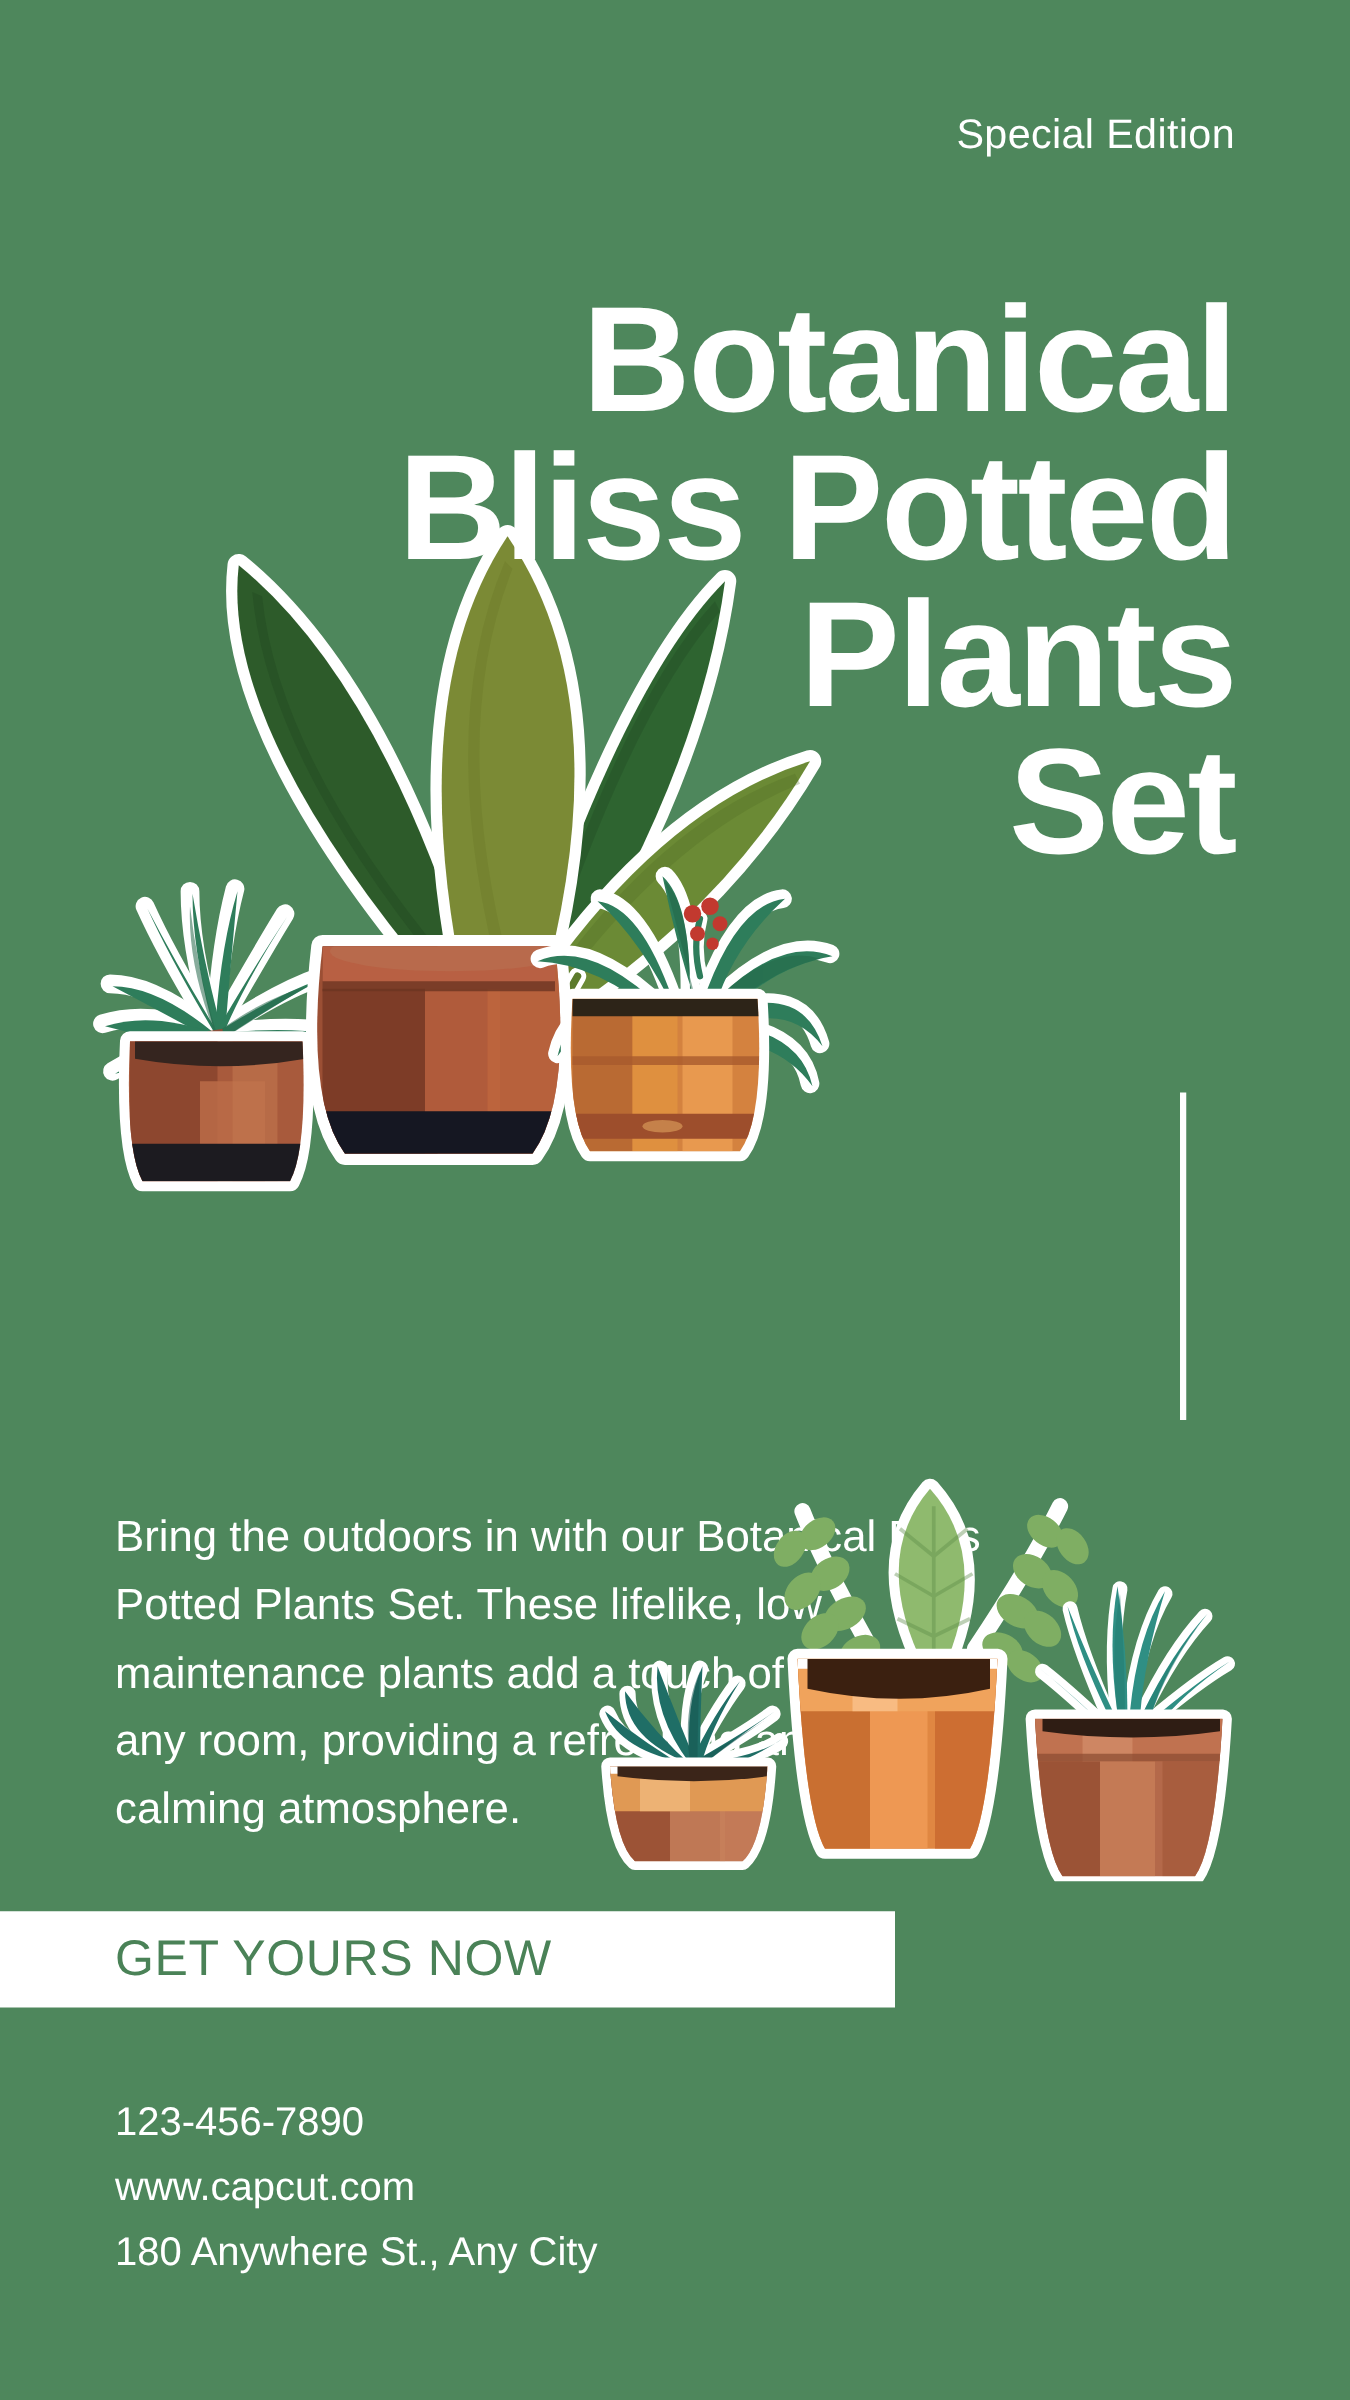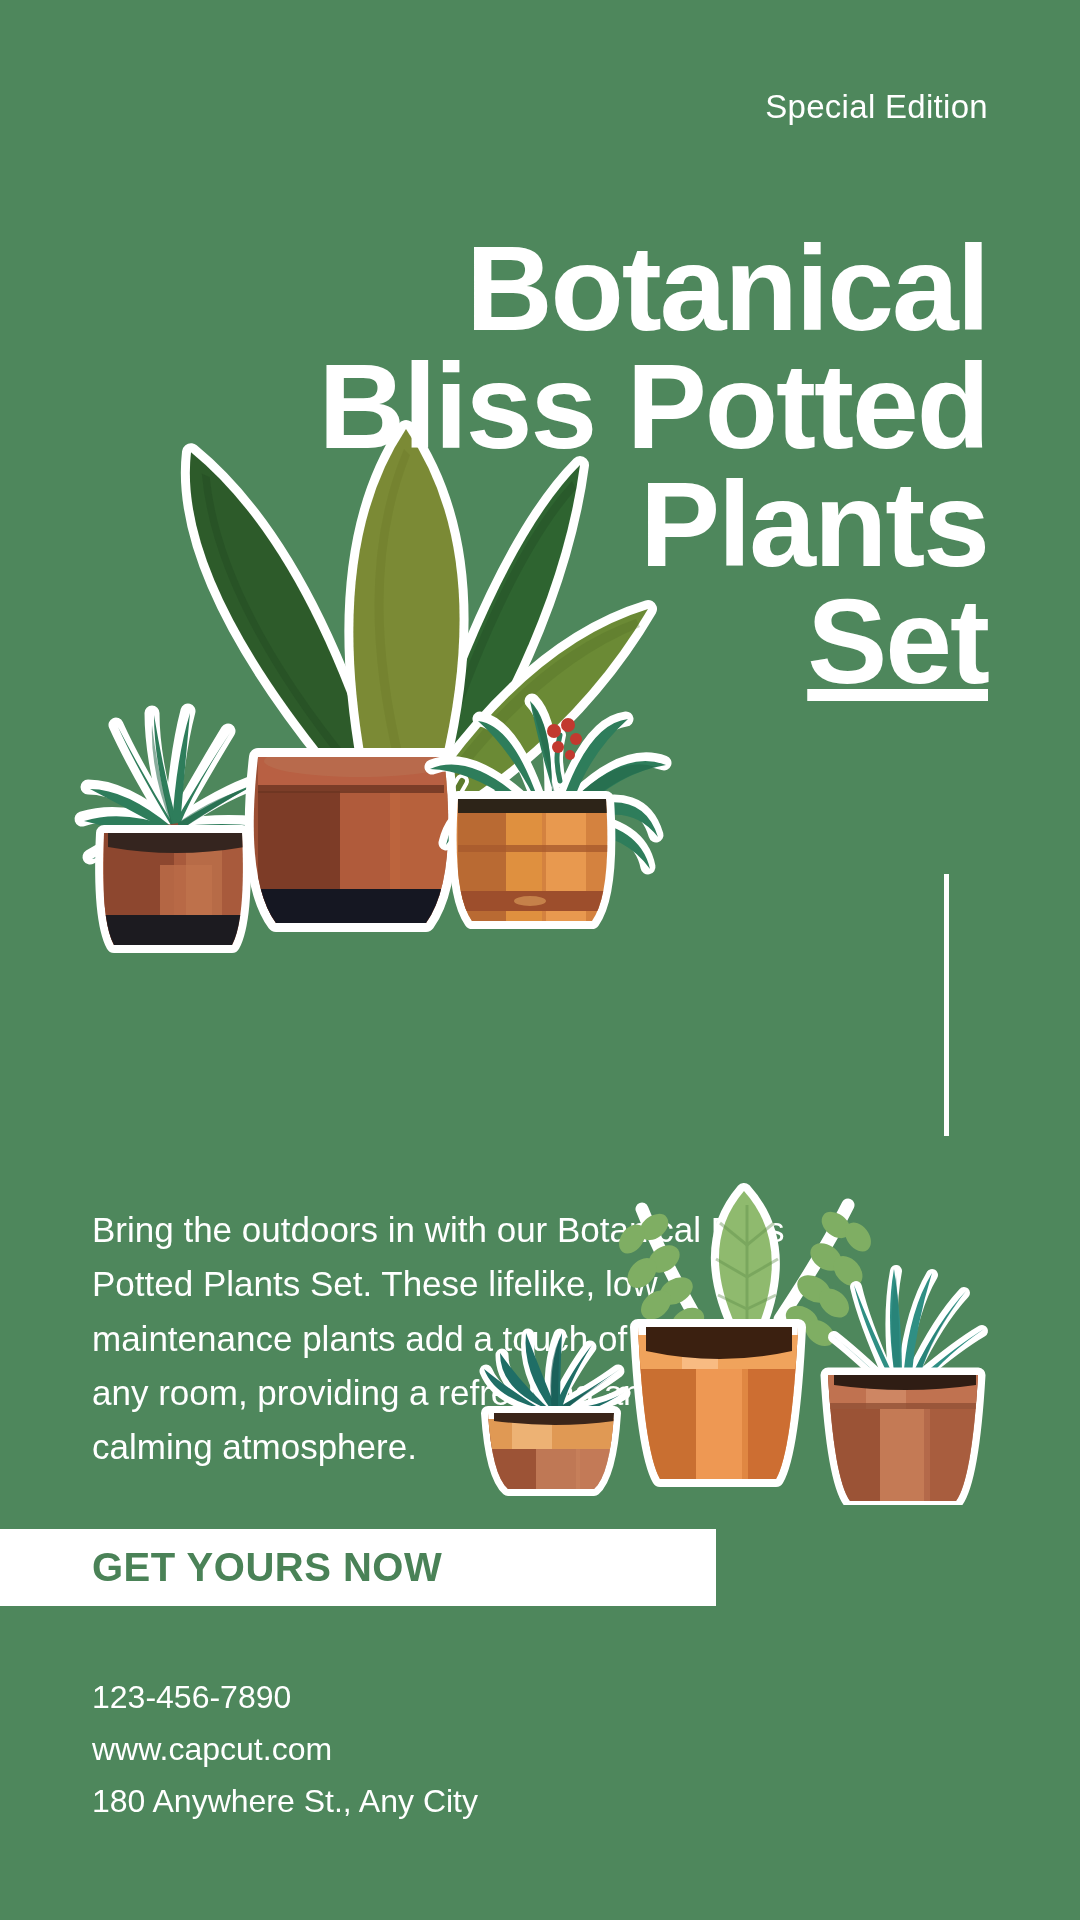--- a/index.html
+++ b/index.html
@@ -19,21 +19,21 @@
   }
   .headline{
     position:absolute;top:150px;left:44px;right:92px;
     text-align:right;
     font-size:120px;line-height:0.98;font-weight:700;
     color:#ffffff;letter-spacing:-2px;
   }
   .headline .l1{display:block;}
   .headline .l2{display:block;}
   .headline .l3{display:block;}
-  .headline .l4{display:block;text-decoration:underline;}
+  .headline .l4{display:block;}
 
   
   .vrule{
     position:absolute;left:944px;top:874px;width:5px;height:262px;
     background:#ffffff;
   }
 
   
   .hero-art{position:absolute;left:60px;top:395px;width:640px;height:560px;}
   .hero-art svg{width:100%;height:100%;display:block;}
@@ -44,21 +44,21 @@
     font-size:35px;line-height:1.55;color:#ffffff;font-weight:400;
   }
 
   
   .cta-band{
     position:absolute;left:0;top:1529px;width:716px;height:77px;
     background:#ffffff;display:flex;align-items:center;
   }
   .cta-label{
     margin-left:92px;
-    color:#4a8257;font-size:40px;font-weight:700;letter-spacing:.5px;
+    color:#4a8257;font-size:40px;font-weight:400;letter-spacing:.5px;
     white-space:nowrap;
   }
 
   
   .contact{
     position:absolute;left:92px;top:1672px;
     color:#ffffff;font-size:32px;line-height:1.62;font-weight:400;
   }
   .contact div{white-space:nowrap;}
 

